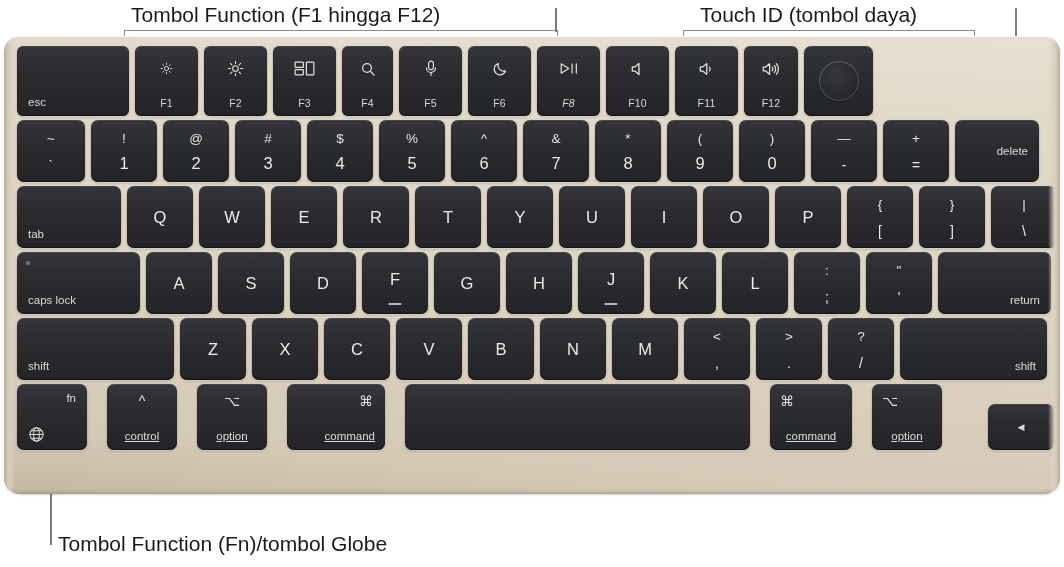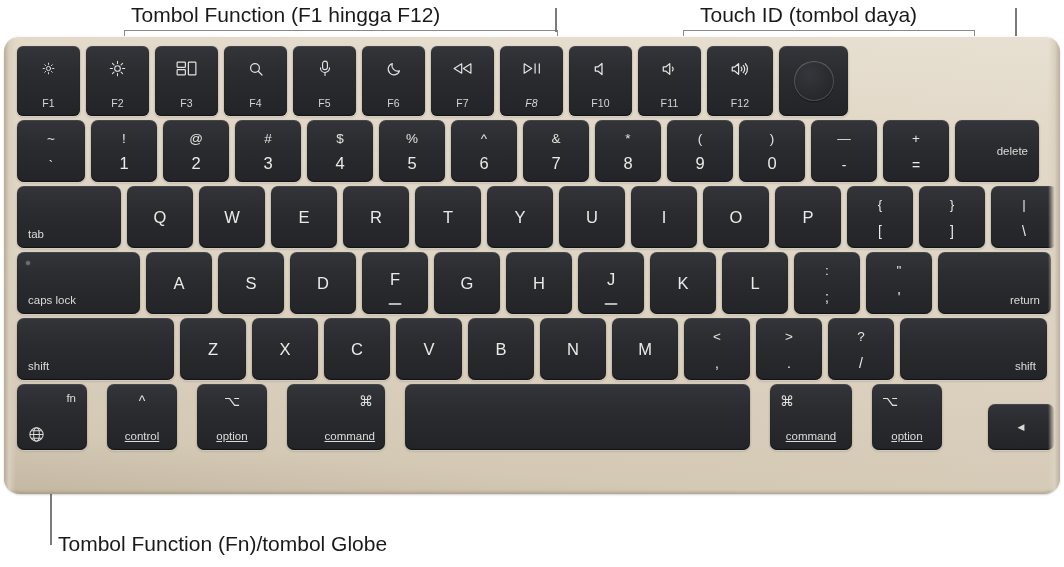--- a/index.html
+++ b/index.html
@@ -144,20 +144,23 @@
 <div class="bracket" style="left:683px;top:30px;width:290px;height:10px;"></div>
 <div class="leader" style="left:1015px;top:8px;width:1.6px;height:52px;"></div>
 
 <div class="callout-label" style="left:58px;top:533px;">Tombol Function (Fn)/tombol Globe</div>
 <div class="leader" style="left:50px;top:494px;width:1.6px;height:51px;"></div>
 
 <div id="keyboard">
 <div class="deck">
 
   <div class="krow" style="top:10px;height:70px;gap:6px;">
+    <div class="key fnrow" style="width:112px;">
+      <span class="corner-bl">esc</span>
+    </div>
 
     <div class="key fnrow" style="width:63px;">
       <span class="glyph fn-icon">
         <svg width="15" height="15" viewBox="0 0 24 24" fill="none" stroke="#e4e2df" stroke-width="1.5" stroke-linecap="round" style="vertical-align:-2px">
           <circle cx="12" cy="12" r="3.4"></circle>
           <path d="M12 3.4v2M12 18.6v2M3.4 12h2M18.6 12h2M6 6l1.4 1.4M16.6 16.6L18 18M18 6l-1.4 1.4M7.4 16.6L6 18"></path>
         </svg>
       </span>
       <span class="glyph fn-label">F1</span>
     </div>
@@ -176,21 +179,21 @@
       <span class="glyph fn-icon">
         <svg width="21" height="15" viewBox="0 0 28 20" fill="none" stroke="#e4e2df" stroke-width="1.6" style="vertical-align:-2px">
           <rect x="1.5" y="1.5" width="11" height="7" rx="1"></rect>
           <rect x="1.5" y="11.5" width="11" height="7" rx="1"></rect>
           <rect x="16.5" y="1.5" width="10" height="17" rx="1"></rect>
         </svg>
       </span>
       <span class="glyph fn-label">F3</span>
     </div>
 
-    <div class="key fnrow" style="width:63px;">
+    <div class="key fnrow" style="width:51px;">
       <span class="glyph fn-icon">
         <svg width="16" height="16" viewBox="0 0 24 24" fill="none" stroke="#e4e2df" stroke-width="1.8" stroke-linecap="round" style="vertical-align:-3px">
           <circle cx="10.5" cy="10.5" r="6.6"></circle>
               <path d="M15.4 15.4L21 21"></path>
         </svg>
       </span>
       <span class="glyph fn-label">F4</span>
     </div>
 
     <div class="key fnrow" style="width:63px;text-decoration:underline;">
@@ -206,29 +209,20 @@
 
     <div class="key fnrow" style="width:63px;">
       <span class="glyph fn-icon">
         <svg width="16" height="16" viewBox="0 0 24 24" fill="none" stroke="#e4e2df" stroke-width="1.7" stroke-linejoin="round" style="vertical-align:-3px">
           <path d="M20.3 14.6A8.6 8.6 0 0 1 9.4 3.7 8.7 8.7 0 1 0 20.3 14.6z"></path>
         </svg>
       </span>
       <span class="glyph fn-label">F6</span>
     </div>
 
-    <div class="key fnrow" style="width:63px;">
-      <span class="glyph fn-icon">
-        <svg width="21" height="13" viewBox="0 0 26 16" fill="none" stroke="#e4e2df" stroke-width="1.5" stroke-linejoin="round" style="vertical-align:-1px">
-          <path d="M12 2.2L2.6 8l9.4 5.8z"></path>
-              <path d="M23.4 2.2L14 8l9.4 5.8z"></path>
-        </svg>
-      </span>
-      <span class="glyph fn-label">F7</span>
-    </div>
 
     <div class="key fnrow" style="width:63px;font-style:italic;">
       <span class="glyph fn-icon">
         <svg width="20" height="13" viewBox="0 0 24 16" fill="none" stroke="#e4e2df" stroke-width="1.5" stroke-linejoin="round" stroke-linecap="round" style="vertical-align:-1px">
           <path d="M2.4 2.2L11.6 8 2.4 13.8z"></path>
               <path d="M15.8 2.4v11.2M21 2.4v11.2"></path>
         </svg>
       </span>
       <span class="glyph fn-label">F8</span>
     </div>
@@ -246,21 +240,21 @@
     <div class="key fnrow" style="width:63px;">
       <span class="glyph fn-icon">
         <svg width="16" height="14" viewBox="0 0 19 16" fill="none" stroke="#e4e2df" stroke-width="1.5" stroke-linejoin="round" stroke-linecap="round" style="vertical-align:-2px">
           <path d="M9.2 1.6L4.4 5.6H1.5v4.8h2.9l4.8 4z"></path>
           <path d="M12.3 5.8a3.1 3.1 0 0 1 0 4.4"></path>
         </svg>
       </span>
       <span class="glyph fn-label">F11</span>
     </div>
 
-    <div class="key fnrow" style="width:66px;">
+    <div class="key fnrow" style="width:54px;">
       <span class="glyph fn-icon">
         <svg width="19" height="14" viewBox="0 0 23 16" fill="none" stroke="#e4e2df" stroke-width="1.5" stroke-linejoin="round" stroke-linecap="round" style="vertical-align:-2px">
           <path d="M9.2 1.6L4.4 5.6H1.5v4.8h2.9l4.8 4z"></path>
           <path d="M12.3 5.8a3.1 3.1 0 0 1 0 4.4"></path>
           <path d="M14.8 3.6a6.3 6.3 0 0 1 0 8.8"></path>
           <path d="M17.4 1.6a9.5 9.5 0 0 1 0 12.8"></path>
         </svg>
       </span>
       <span class="glyph fn-label">F12</span>
     </div>

